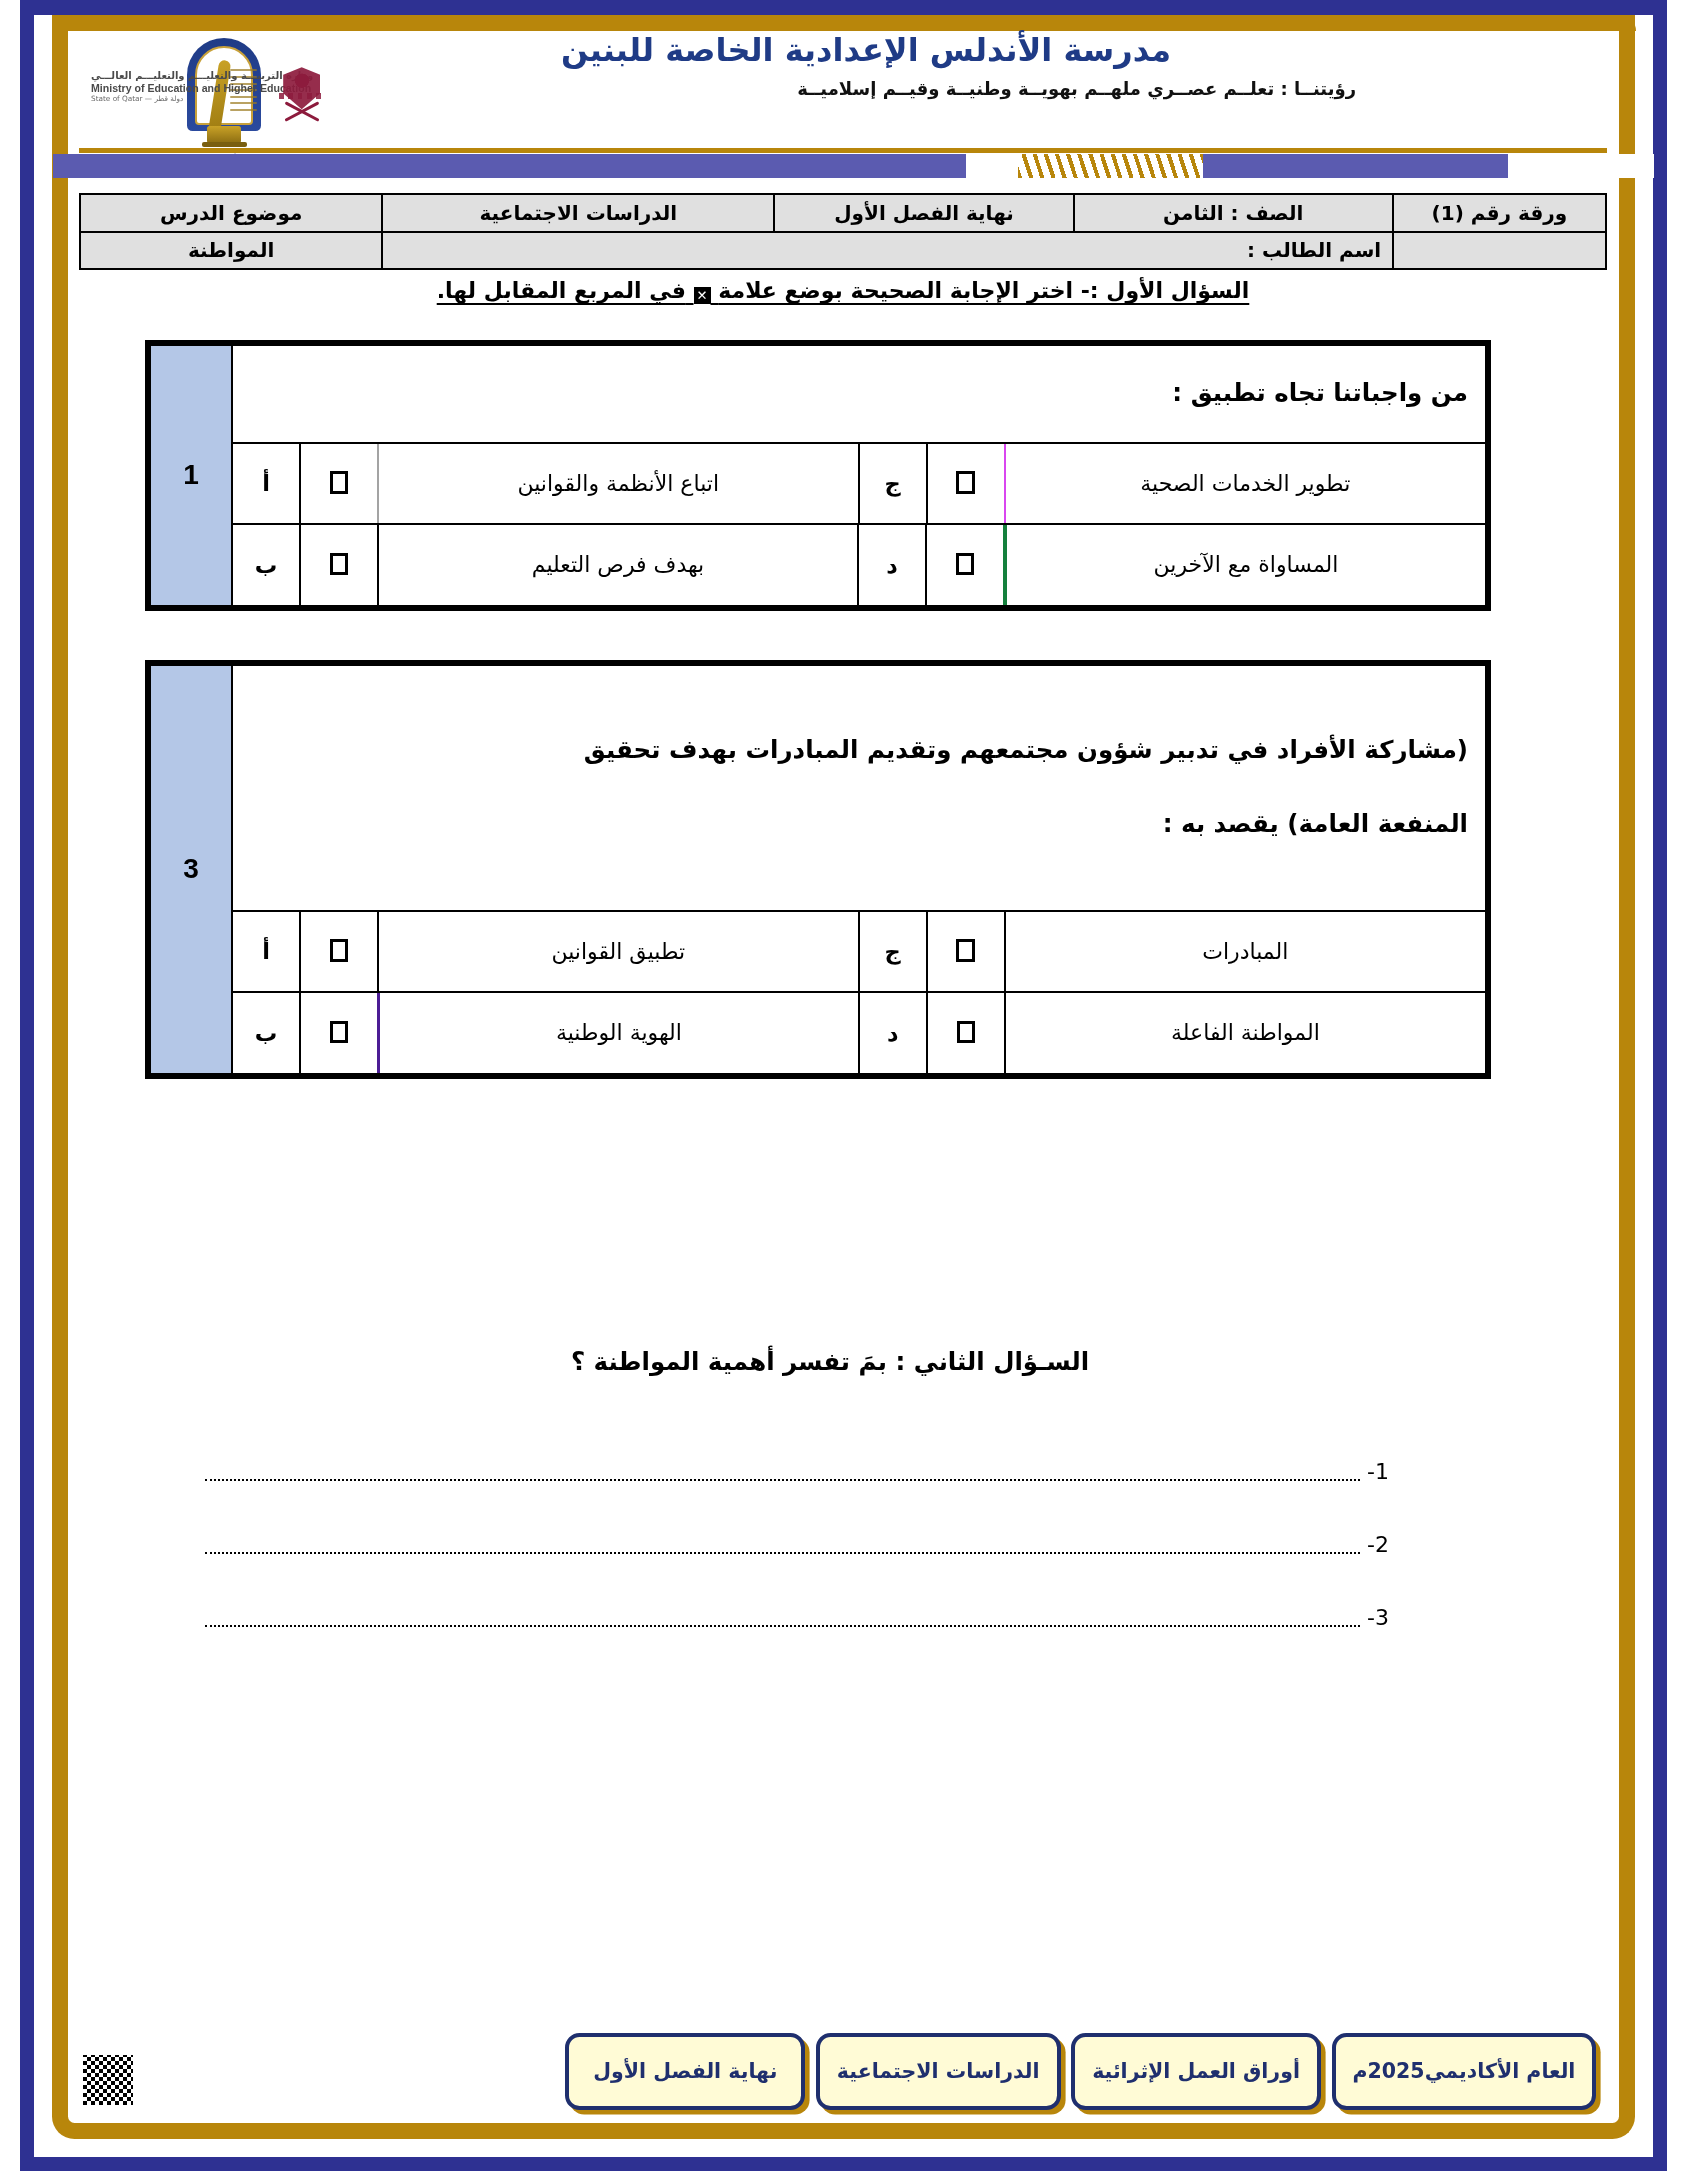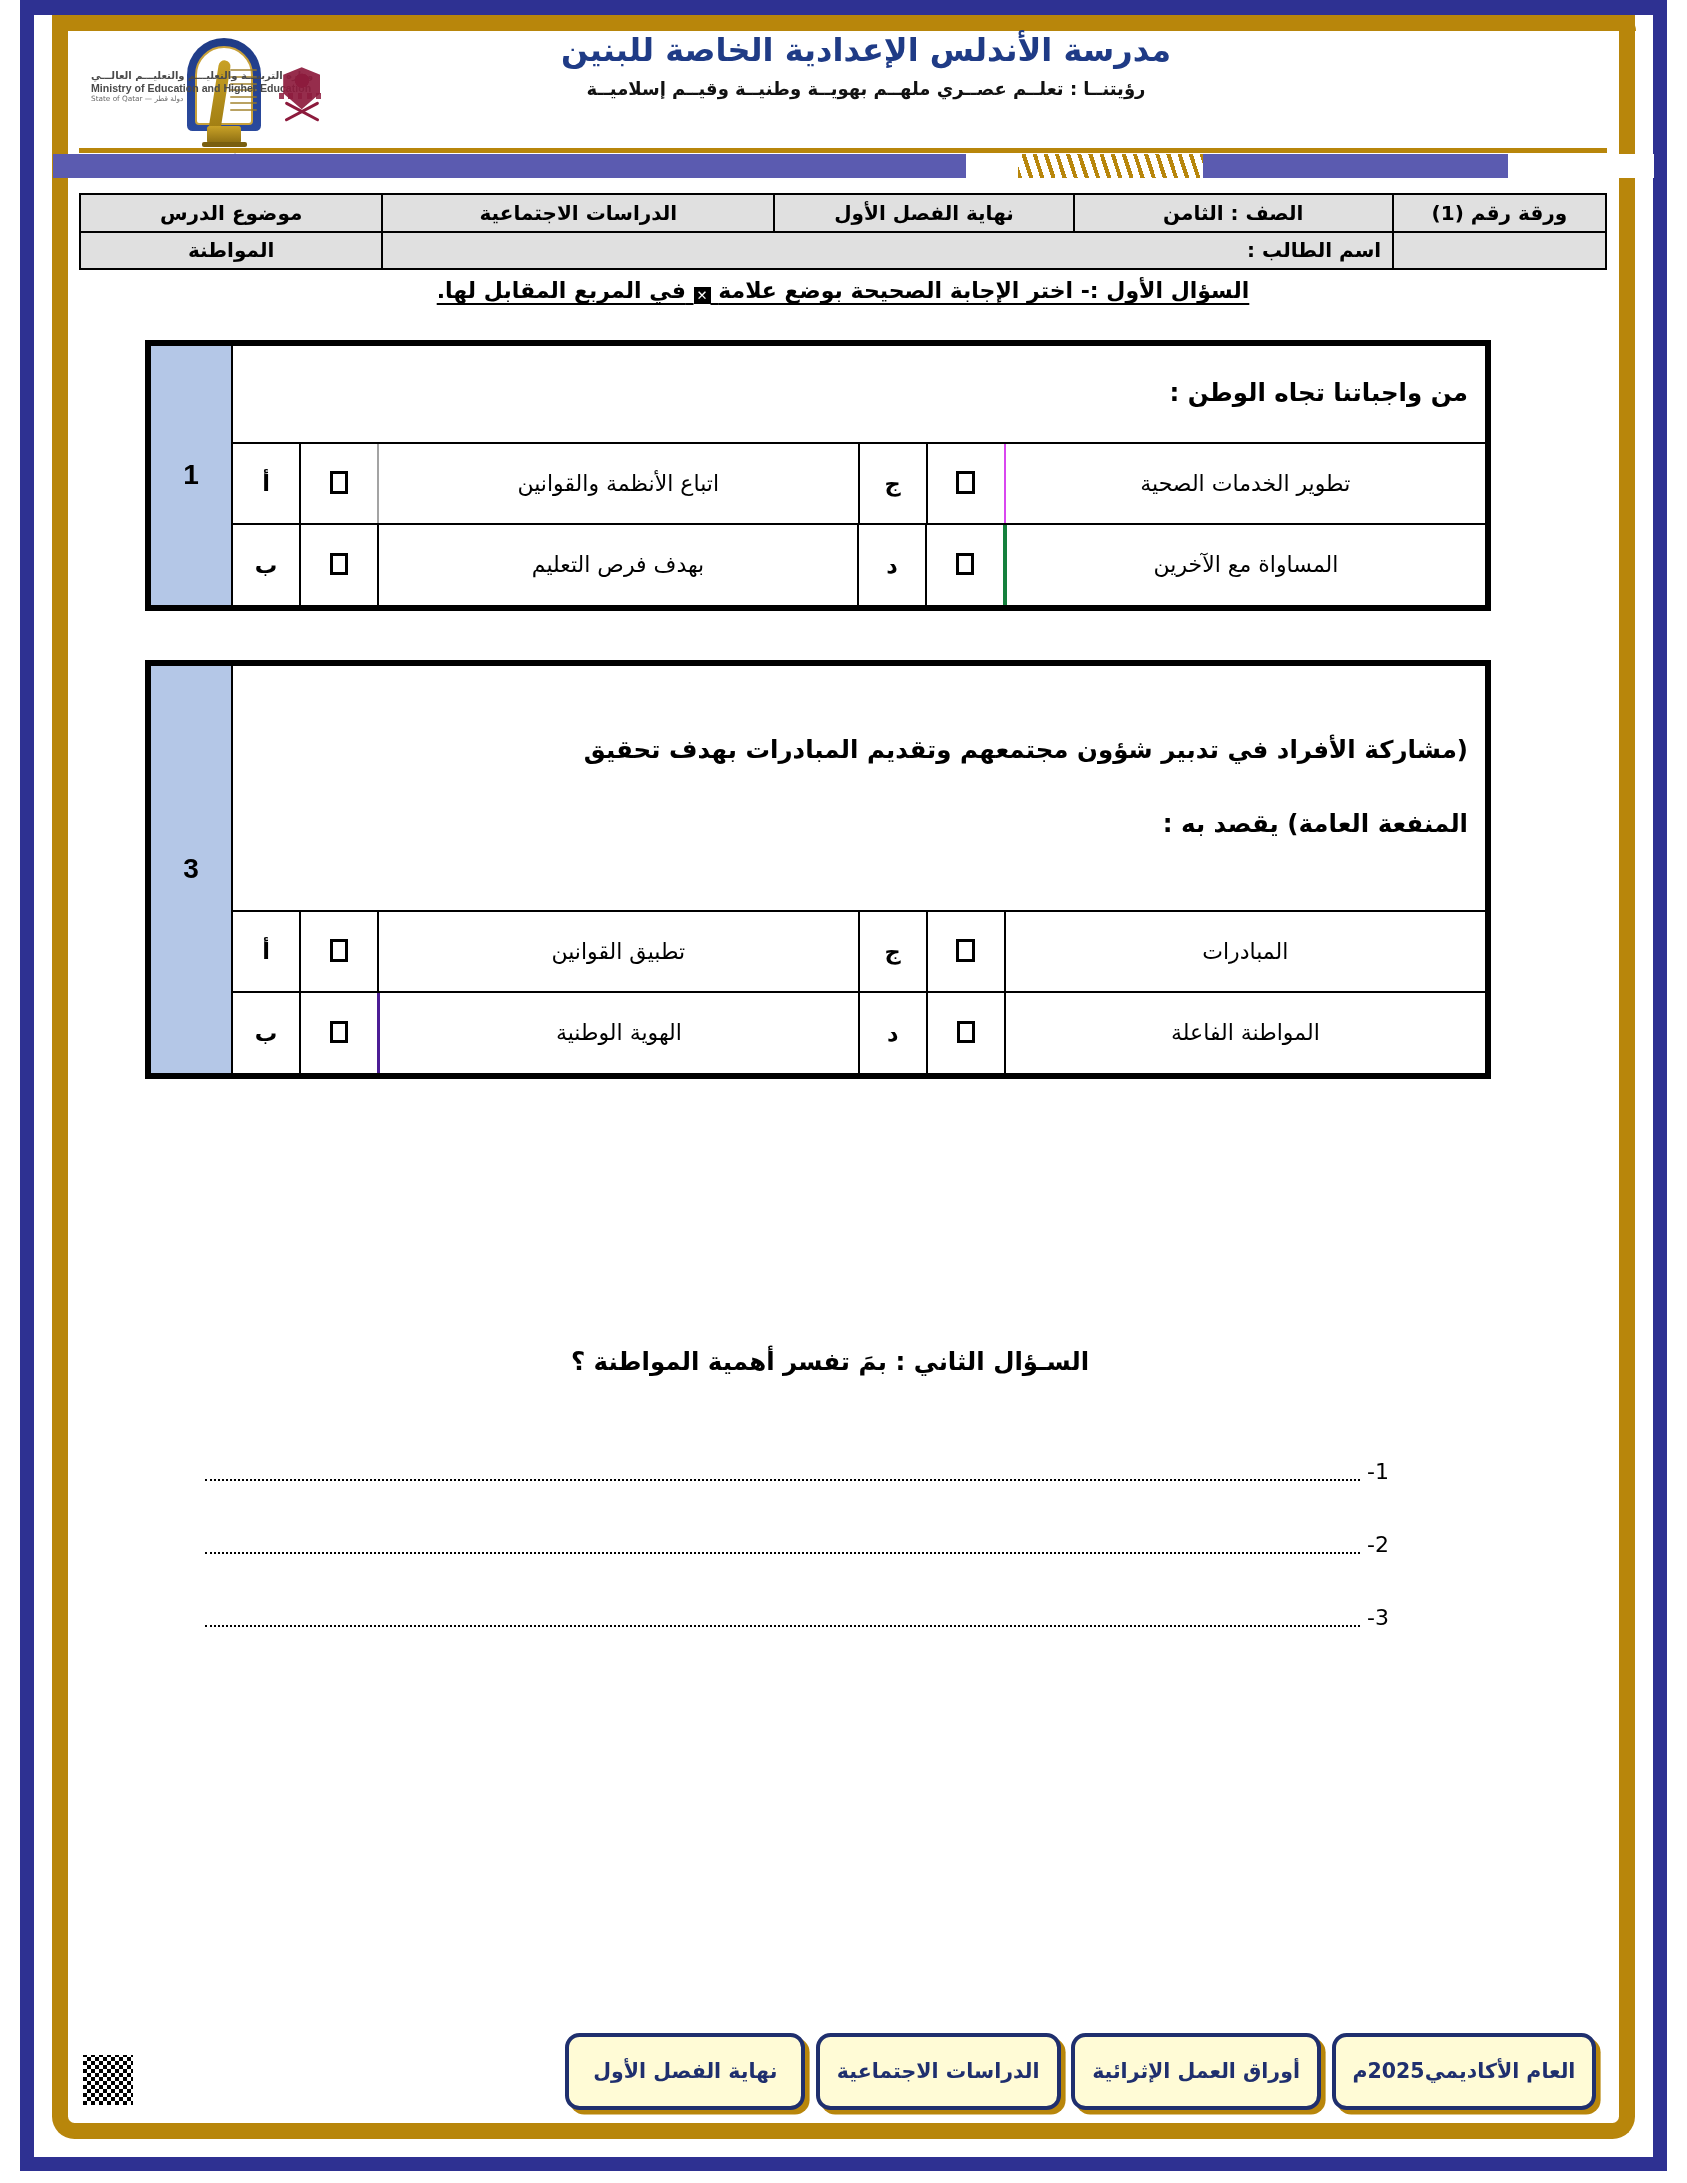--- a/index.html
+++ b/index.html
@@ -73,21 +73,21 @@
   .t-ar{
     font-size:32px;color:#1f3b86;font-weight:bold;letter-spacing:0px;
     font-family:"DejaVu Sans",sans-serif;line-height:1.12;
   }
   .t-en{
     font-size:23px;color:#5a3b20;font-weight:bold;margin-top:1.3px;
     font-family:"Liberation Sans",sans-serif;letter-spacing:-0.3px;
   }
   .t-vision{
     font-size:18px;color:#111111;font-weight:bold;margin-top:9.3px;
-    font-family:"DejaVu Sans",sans-serif;letter-spacing:0.7px;
+    font-family:"DejaVu Sans",sans-serif;letter-spacing:0.7px;text-align:right;
   }
 
   .ministry{
     position:absolute;left:12px;top:40px;width:284px;text-align:left;
   }
   .min-ar{font-size:10px;color:#4a4a4a;font-family:"DejaVu Sans",sans-serif;font-weight:bold;letter-spacing:0.3px;}
   .min-en{font-size:10.6px;color:#4a4a4a;font-family:"Liberation Sans",sans-serif;font-weight:bold;margin-top:0.7px;}
   .min-ar2{font-size:7.3px;color:#6a6a6a;font-family:"DejaVu Sans",sans-serif;margin-top:0.7px;}
   .qatar-emblem{
     position:absolute;left:179px;top:-4px;width:64px;height:69px;
@@ -316,21 +316,21 @@
     <div class="instr">
       <span>السؤال الأول :- اختر الإجابة الصحيحة بوضع علامة</span>
       <span class="xmark">✕</span>
       <span>في المربع المقابل لها.</span>
     </div>
 
     <div class="qbox" style="top:310px">
       <table class="qtbl">
         <tbody>
             <tr>
-          <td class="stem-cell" style="height:73px">من واجباتنا تجاه الوطن :</td>
+          <td class="stem-cell" style="height:73px">من واجباتنا تجاه تطبيق :</td>
           <td class="num-cell" rowspan="3">1</td>
         </tr>
         <tr class="opt-row">
           <td style="padding:0">
             <table class="qtbl" style="width:100%;border:none">
               <tbody>
                     <tr>
                 <td class="opt-cell" style="border:none;border-left:2px solid #d946ef">تطوير الخدمات الصحية</td>
                 <td class="chk-cell" style="border:none;border-left:2px solid #000"><span class="chk"></span></td>
                 <td class="letter-cell" style="border:none;border-left:2px solid #000">ج</td>

